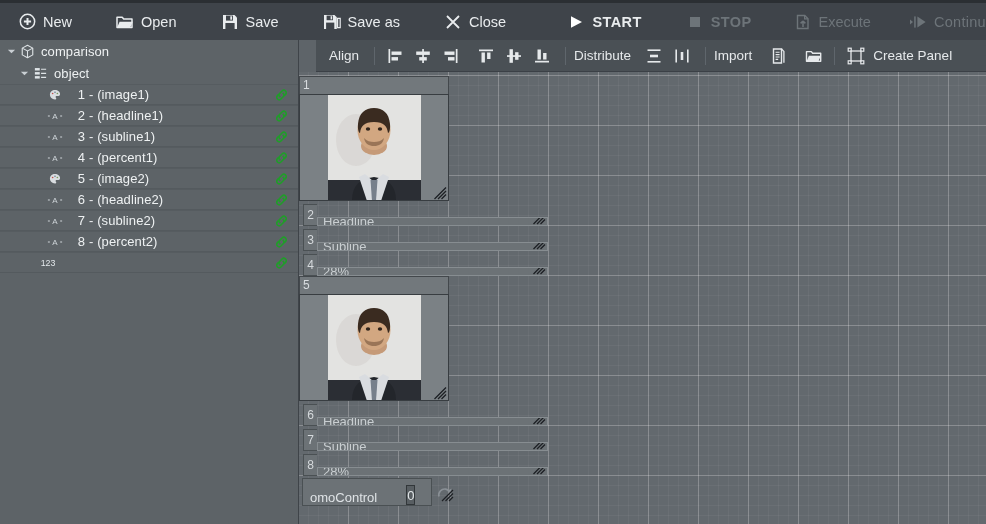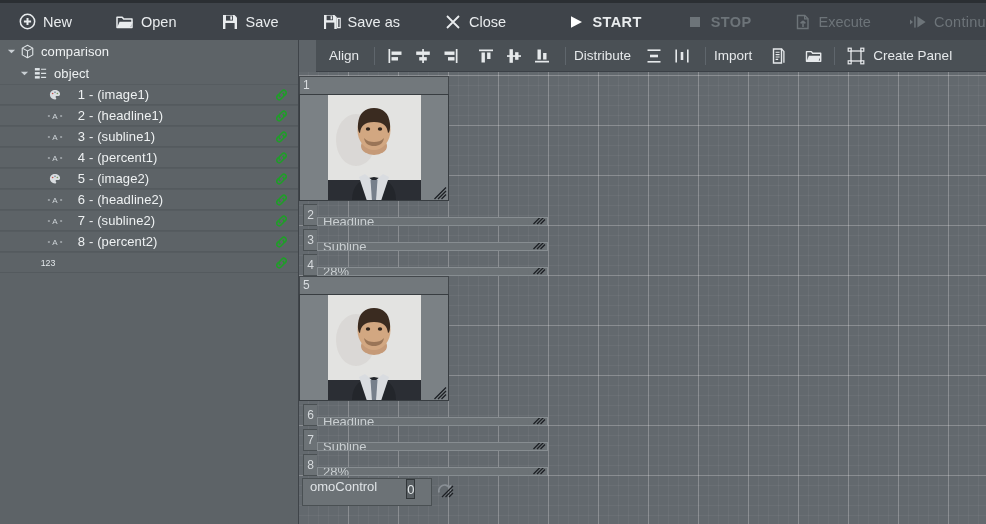--- a/index.html
+++ b/index.html
@@ -123,21 +123,21 @@
     background: #6c7276; border: 1px solid #878d91;
     color: #c9ced1; font-size: 13px;
     display: flex; align-items: center; padding-left: 5px;
     overflow: hidden;
     margin-top: 13px;
   }
   .grip { position: absolute; right: 1px; bottom: 0px; width: 14px; height: 14px; pointer-events: none; }
 
   
   .omo-widget {
-    position: absolute; display: flex; align-items: flex-start;
+    position: absolute; display: flex; align-items: flex-end;
     background: #6c7276; border: 1px solid #4a5053; gap: 20px;
   }
   .omo-label { color: #dfe3e6; font-size: 13px; padding: 0 9px 0 7px; white-space: nowrap; }
   .omo-value {
     width: 30px; height: 20px; background: #585e62; border: 1px solid #32373a;
     color: #e3e7e9; font-size: 13px; display: flex; align-items: center; justify-content: center;
   }
   .omo-spin { position: relative; width: 20px; height: 22px; }
 </style>
 </head>

